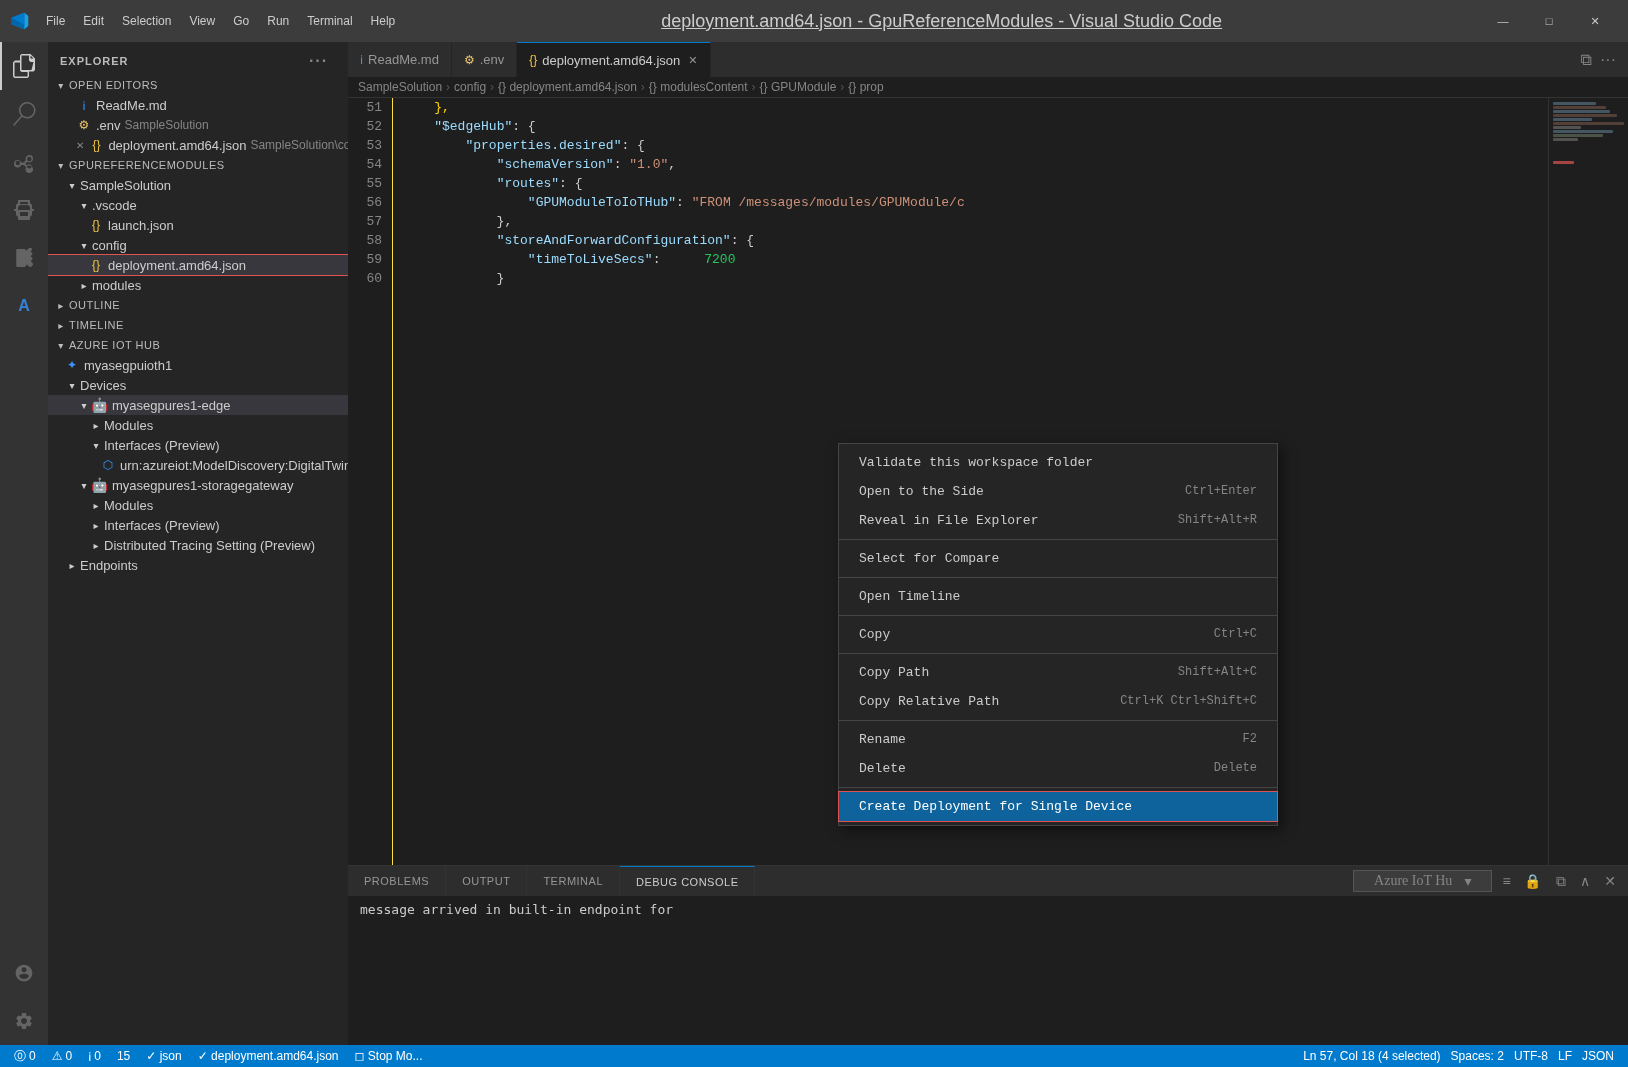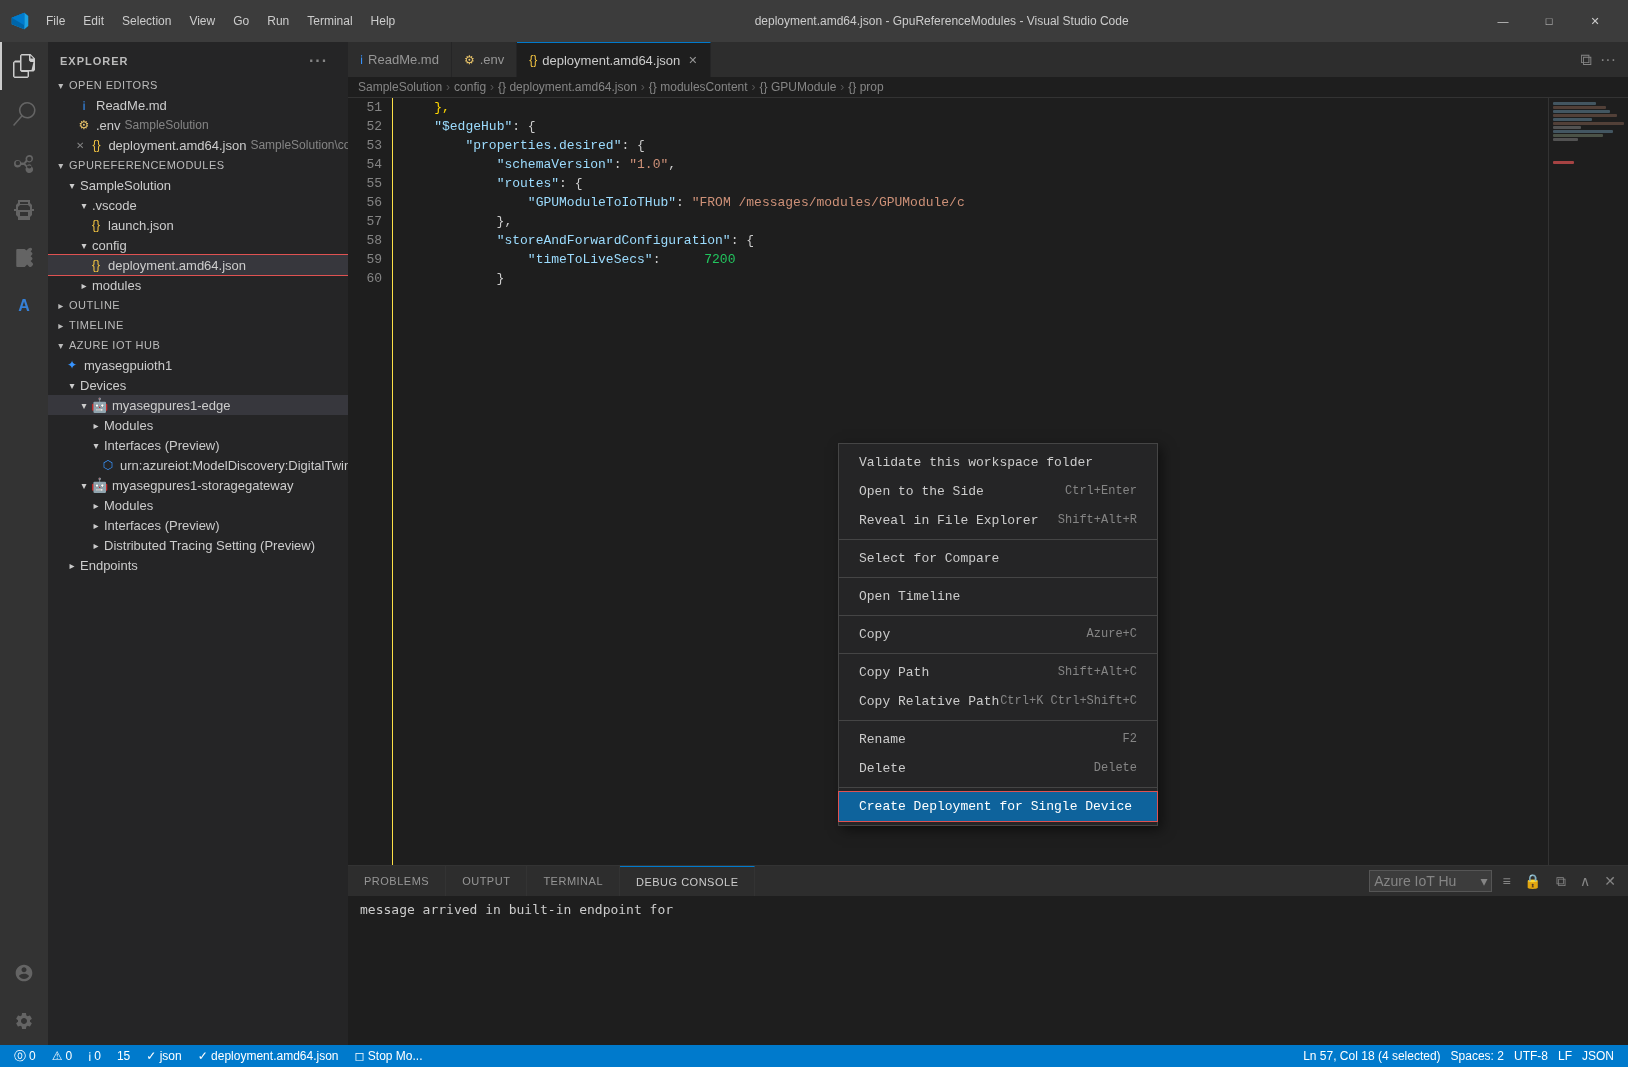--- a/index.html
+++ b/index.html
@@ -22,21 +22,22 @@
       display: flex;
       align-items: center;
       padding: 0 10px;
       font-size: 12px;
       color: #cccccc;
       flex-shrink: 0;
     }
     .title-bar .window-title {
       flex: 1;
       text-align: center;
-      font-size: 12px;
+      font-size: 18px;
+      text-decoration: underline;
     }
     .title-bar .menu-bar {
       display: flex;
       gap: 2px;
     }
     .title-bar .menu-item {
       padding: 2px 8px;
       cursor: pointer;
       border-radius: 2px;
     }
@@ -295,21 +296,21 @@
     .c-str { color: #ce9178; }
     .c-num { color: #22c55e; margin-left: 36px; }
     .c-brace { color: #ffd700; }
     .c-colon { color: #cccccc; }
 
     
     .context-menu {
       position: absolute;
       left: 490px;
       top: 345px;
-      width: 320px;
+      width: 440px;
       background: #252526;
       border: 1px solid #454545;
       box-shadow: 4px 4px 12px rgba(0,0,0,0.5);
       z-index: 100;
       padding: 4px 0;
     }
     .ctx-item {
       display: flex;
       justify-content: space-between;
       padding: 5px 20px;
@@ -375,27 +376,28 @@
     .panel-actions span {
       cursor: pointer;
       font-size: 14px;
       color: #858585;
       padding: 2px 4px;
     }
     .panel-dropdown {
       background: #3c3c3c;
       border: 1px solid #555;
       color: #cccccc;
-      padding: 2px 0;
+      padding: 2px 16px;
       font-size: 12px;
       display: flex;
       align-items: center;
-      gap: 16px;
+      gap: 4px;
       cursor: pointer;
       height: 22px;
+      font-family: Liberation Serif, serif;
     }
     .panel-content {
       flex: 1;
       padding: 6px 12px;
       font-size: 13px;
       color: #cccccc;
       font-family: 'Consolas', monospace;
       overflow-y: auto;
     }
 
@@ -758,21 +760,21 @@
           <span class="shortcut"></span>
         </div>
         <div class="ctx-separator"></div>
         <div class="ctx-item">
           <span>Open Timeline</span>
           <span class="shortcut"></span>
         </div>
         <div class="ctx-separator"></div>
         <div class="ctx-item">
           <span>Copy</span>
-          <span class="shortcut">Azure+C</span>
+          <span class="shortcut">Ctrl+C</span>
         </div>
         <div class="ctx-separator"></div>
         <div class="ctx-item">
           <span>Copy Path</span>
           <span class="shortcut">Shift+Alt+C</span>
         </div>
         <div class="ctx-item">
           <span>Copy Relative Path</span>
           <span class="shortcut">Ctrl+K Ctrl+Shift+C</span>
         </div>

